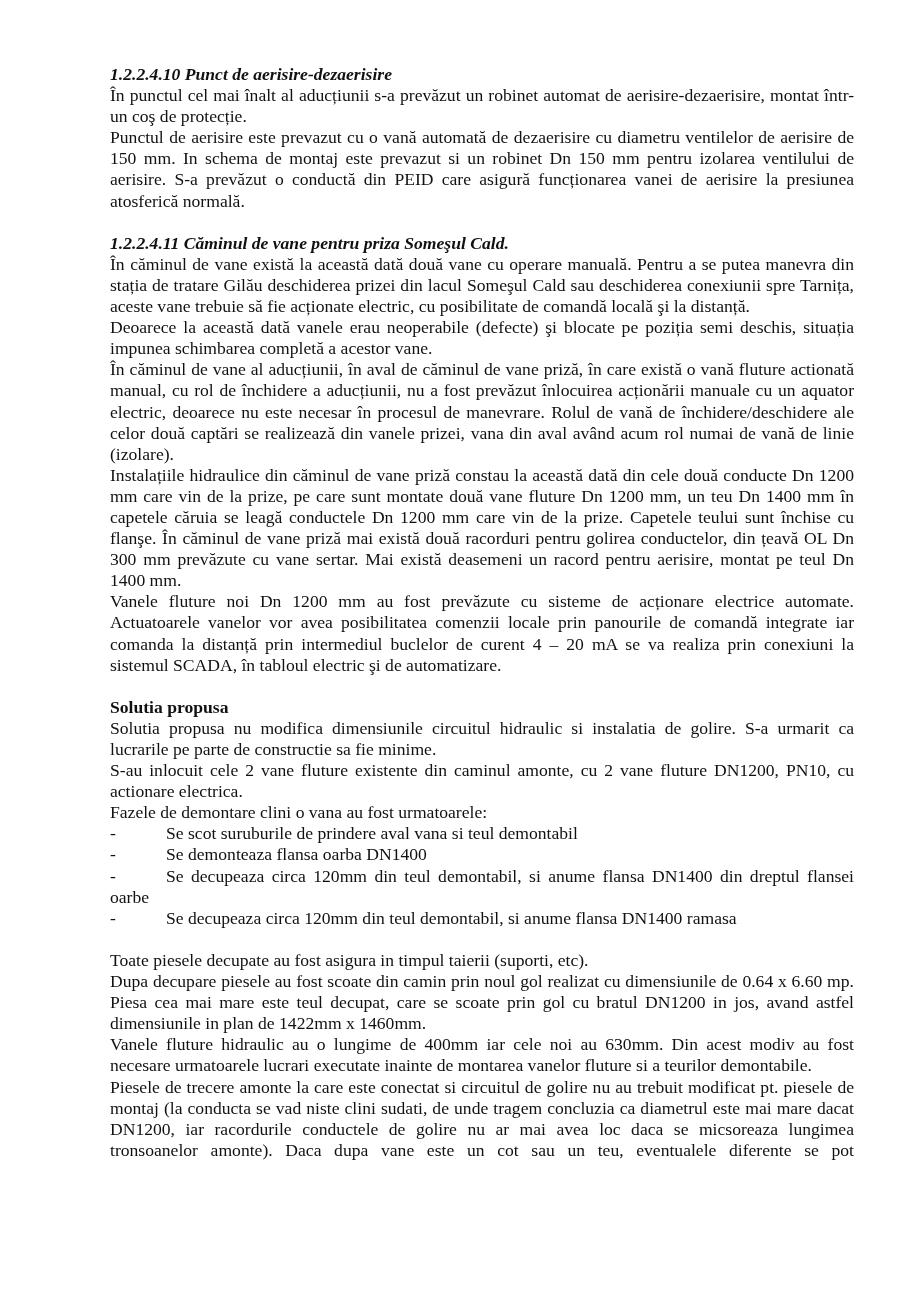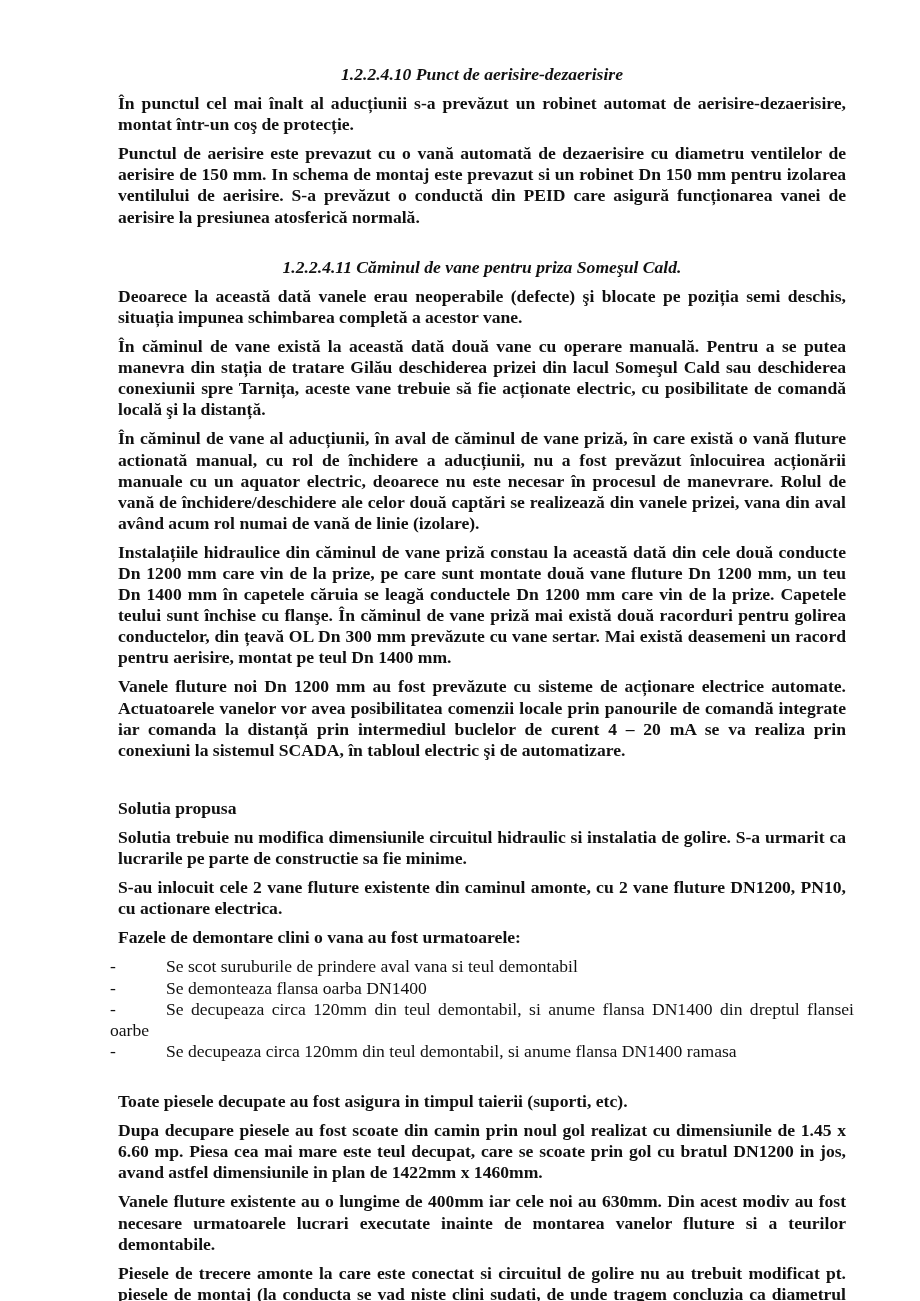--- a/index.html
+++ b/index.html
@@ -20,31 +20,29 @@
       width: 744px;
       font-family: "Liberation Serif", "DejaVu Serif", serif;
       font-size: 17.6px;
       line-height: 21.1px;
       color: #111111;
     }
     .heading-italic {
       font-weight: bold;
       font-style: italic;
       margin: 0;
-      text-align: center;
     }
     .heading-bold {
       font-weight: bold;
-      margin: 8px;
+      margin: 0;
     }
     .para {
-      margin: 8px;
+      margin: 0;
       text-align: justify;
       text-align-last: left;
-      font-weight: bold;
     }
     .gap {
       height: 21.1px;
     }
     .list-item {
       margin: 0;
       text-align: justify;
       text-align-last: left;
     }
     .list-item .dash {
@@ -63,32 +61,32 @@
   <div class="section">
     <p class="heading-italic">1.2.2.4.10 Punct de aerisire-dezaerisire</p>
     <p class="para">În punctul cel mai înalt al aducțiunii s-a prevăzut un robinet automat de aerisire-dezaerisire, montat într-un coş de protecție.</p>
     <p class="para">Punctul de aerisire este prevazut cu o vană automată de dezaerisire cu diametru ventilelor de aerisire de 150 mm. In schema de montaj este prevazut si un robinet Dn 150 mm pentru izolarea ventilului de aerisire. S-a prevăzut o conductă din PEID care asigură funcționarea vanei de aerisire la presiunea atosferică normală.</p>
   </div>
 
   <div class="gap"></div>
 
   <div class="section">
     <p class="heading-italic">1.2.2.4.11 Căminul de vane pentru priza Someşul Cald.</p>
+    <p class="para">În căminul de vane există la această dată două vane cu operare manuală. Pentru a se putea manevra din stația de tratare Gilău deschiderea prizei din lacul Someşul Cald sau deschiderea conexiunii spre Tarnița, aceste vane trebuie să fie acționate electric, cu posibilitate de comandă locală şi la distanță.</p>
     <p class="para">Deoarece la această dată vanele erau neoperabile (defecte) şi blocate pe poziția semi deschis, situația impunea schimbarea completă a acestor vane.</p>
-    <p class="para">În căminul de vane există la această dată două vane cu operare manuală. Pentru a se putea manevra din stația de tratare Gilău deschiderea prizei din lacul Someşul Cald sau deschiderea conexiunii spre Tarnița, aceste vane trebuie să fie acționate electric, cu posibilitate de comandă locală şi la distanță.</p>
     <p class="para">În căminul de vane al aducțiunii, în aval de căminul de vane priză, în care există o vană fluture actionată manual, cu rol de închidere a aducțiunii, nu a fost prevăzut înlocuirea acționării manuale cu un aquator electric, deoarece nu este necesar în procesul de manevrare. Rolul de vană de închidere/deschidere ale celor două captări se realizează din vanele prizei, vana din aval având acum rol numai de vană de linie (izolare).</p>
     <p class="para">Instalațiile hidraulice din căminul de vane priză constau la această dată din cele două conducte Dn 1200 mm care vin de la prize, pe care sunt montate două vane fluture Dn 1200 mm, un teu Dn 1400 mm în capetele căruia se leagă conductele Dn 1200 mm care vin de la prize. Capetele teului sunt închise cu flanşe. În căminul de vane priză mai există două racorduri pentru golirea conductelor, din țeavă OL Dn 300 mm prevăzute cu vane sertar. Mai există deasemeni un racord pentru aerisire, montat pe teul Dn 1400 mm.</p>
     <p class="para">Vanele fluture noi Dn 1200 mm au fost prevăzute cu sisteme de acționare electrice automate. Actuatoarele vanelor vor avea posibilitatea comenzii locale prin panourile de comandă integrate iar comanda la distanță prin intermediul buclelor de curent 4 – 20 mA se va realiza prin conexiuni la sistemul SCADA, în tabloul electric şi de automatizare.</p>
   </div>
 
   <div class="gap"></div>
 
   <div class="section">
     <p class="heading-bold">Solutia propusa</p>
-    <p class="para">Solutia trebuie nu modifica dimensiunile circuitul hidraulic si instalatia de golire. S-a urmarit ca lucrarile pe parte de constructie sa fie minime.</p>
+    <p class="para">Solutia propusa nu modifica dimensiunile circuitul hidraulic si instalatia de golire. S-a urmarit ca lucrarile pe parte de constructie sa fie minime.</p>
     <p class="para">S-au inlocuit cele 2 vane fluture existente din caminul amonte, cu 2 vane fluture DN1200, PN10, cu actionare electrica.</p>
     <p class="para">Fazele de demontare clini o vana au fost urmatoarele:</p>
 
     <div>
       <p class="list-item">
         <span class="dash">-</span><span>Se scot suruburile de prindere aval vana si teul demontabil</span>
       </p>
       <p class="list-item">
         <span class="dash">-</span><span>Se demonteaza flansa oarba DN1400</span>
       </p>
@@ -96,18 +94,18 @@
         <span class="dash">-</span><span>Se decupeaza circa 120mm din teul demontabil, si anume flansa DN1400 din dreptul flansei oarbe</span>
       </p>
       <p class="list-item">
         <span class="dash">-</span><span>Se decupeaza circa 120mm din teul demontabil, si anume flansa DN1400 ramasa</span>
       </p>
     </div>
 
     <div class="gap"></div>
 
     <p class="para">Toate piesele decupate au fost asigura in timpul taierii (suporti, etc).</p>
-    <p class="para">Dupa decupare piesele au fost scoate din camin prin noul gol realizat cu dimensiunile de 1.45 x 6.60 mp. Piesa cea mai mare este teul decupat, care se scoate prin gol cu bratul DN1200 in jos, avand astfel dimensiunile in plan de 1422mm x 1460mm.</p>
-    <p class="para">Vanele fluture existente au o lungime de 400mm iar cele noi au 630mm. Din acest modiv au fost necesare urmatoarele lucrari executate inainte de montarea vanelor fluture si a teurilor demontabile.</p>
+    <p class="para">Dupa decupare piesele au fost scoate din camin prin noul gol realizat cu dimensiunile de 0.64 x 6.60 mp. Piesa cea mai mare este teul decupat, care se scoate prin gol cu bratul DN1200 in jos, avand astfel dimensiunile in plan de 1422mm x 1460mm.</p>
+    <p class="para">Vanele fluture hidraulic au o lungime de 400mm iar cele noi au 630mm. Din acest modiv au fost necesare urmatoarele lucrari executate inainte de montarea vanelor fluture si a teurilor demontabile.</p>
     <p class="para" style="text-align-last: justify;">Piesele de trecere amonte la care este conectat si circuitul de golire nu au trebuit modificat pt. piesele de montaj (la conducta se vad niste clini sudati, de unde tragem concluzia ca diametrul este mai mare dacat DN1200, iar racordurile conductele de golire nu ar mai avea loc daca se micsoreaza lungimea tronsoanelor amonte). Daca dupa vane este un cot sau un teu, eventualele diferente se pot</p>
   </div>
 
 </div>
 
 </body></html>

